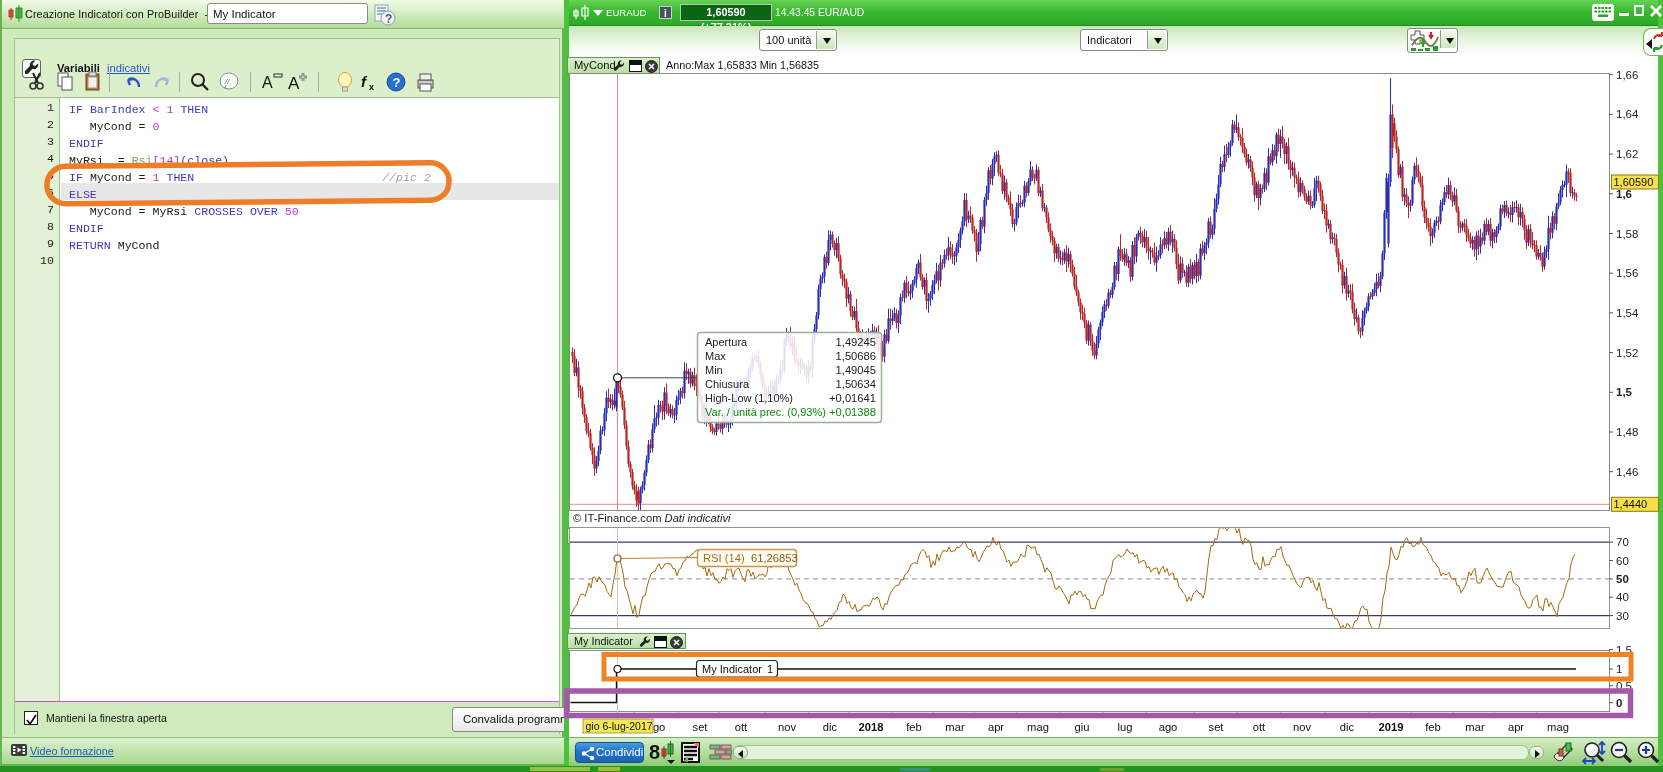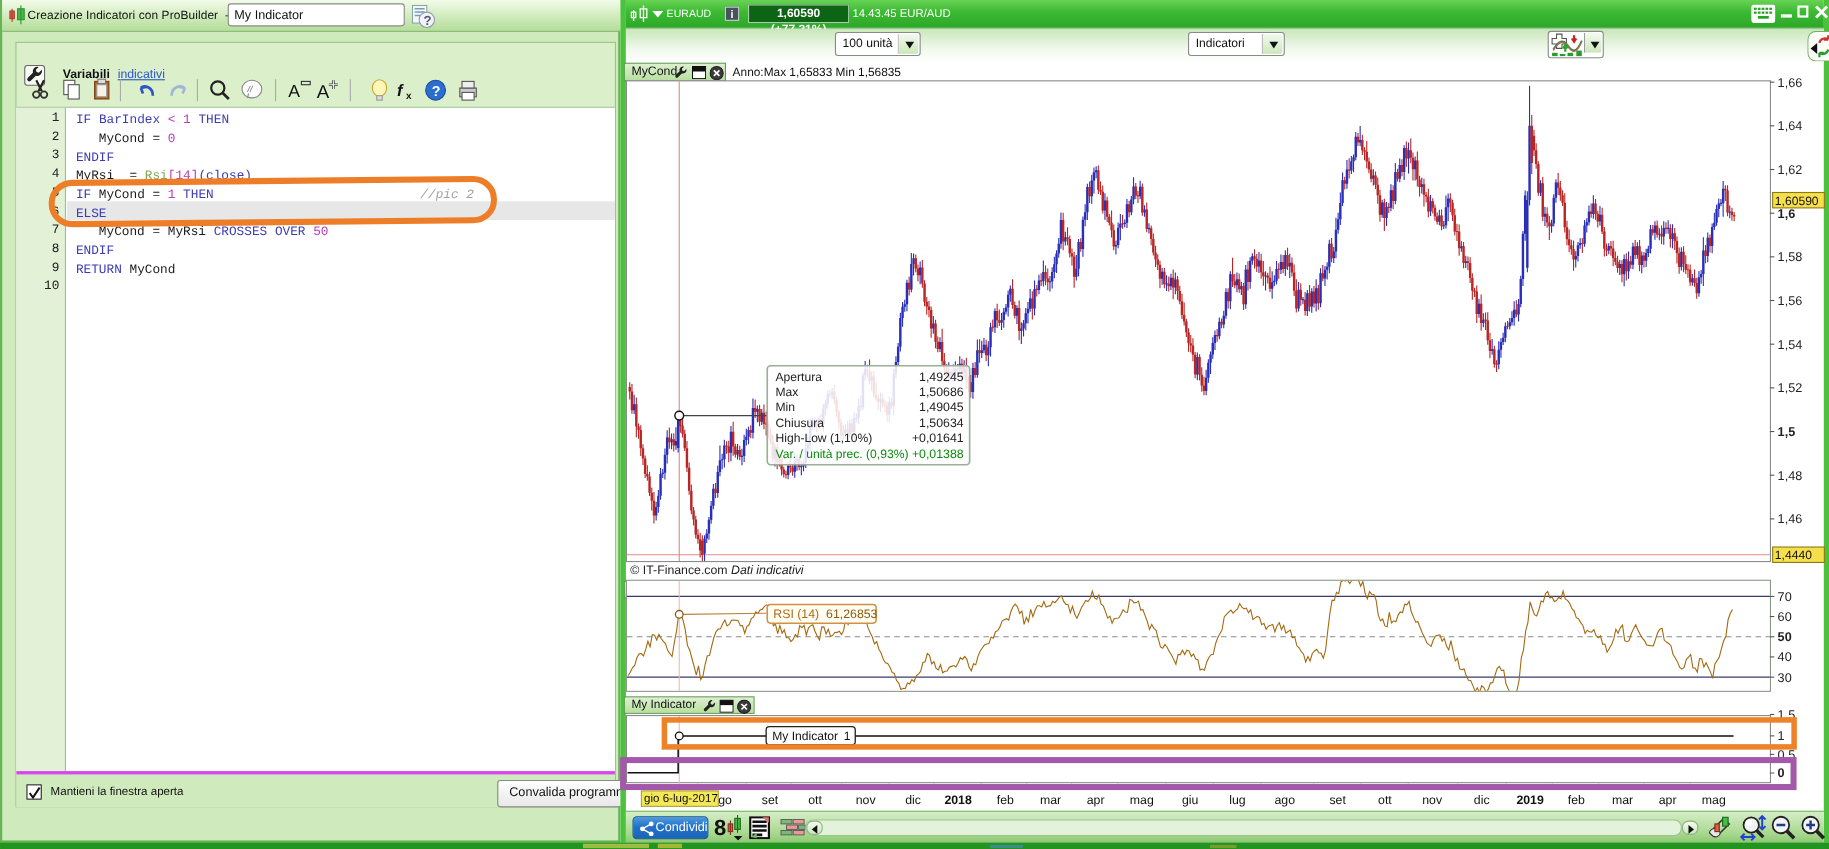--- a/index.html
+++ b/index.html
@@ -13,21 +13,21 @@
 #wrenchbox{left:7px;top:4px;width:19px;height:19px;background:#f8fbf4;border:1px solid #666;border-radius:3px}
 #vlabel{left:42px;top:7px;font-weight:bold;font-size:11.2px;color:#111}
 #vlink{left:92px;top:7px;font-size:11.2px;color:#2a56c6;text-decoration:underline}
 #toolrow{left:0;top:28px;width:544px;height:30px}
 #editor{left:0;top:58px;width:544px;height:604px;background:#fff;border-top:1px solid #9dc38b}
 #gutter{left:0;top:0;width:45px;height:603px;background:#e3f2d7;border-right:1px solid #9cc08c}
 .lnum{position:absolute;right:5px;font-size:11.6px;font-family:"Liberation Mono",monospace;color:#222;width:40px;text-align:right}
 #code{left:50px;top:0;width:488px;height:603px;font-family:"Liberation Mono",monospace;font-size:11.6px;line-height:17px;white-space:pre;color:#1a1a1a}
 #hl6{left:46px;top:85px;width:498px;height:17px;background:#e7e7e7}
 .k{color:#3b3bb4}.m{color:#bb3cbb}.g{color:#84a85c}.c{color:#a0a0a0;font-style:italic}
-#btmrow{left:0;top:662px;width:544px;height:33px;background:#cfeabc;border-top:3px solid #d946ef}
+#btmrow{left:0;top:662px;width:544px;height:33px;background:#cfeabc;border-top:1px solid #d946ef}
 #chk{left:9px;top:9px;width:14px;height:14px;background:#fff;border:1px solid #222}
 #chklbl{left:31px;top:10px;font-size:10.5px;color:#111}
 #convbtn{left:437px;top:5px;width:135px;height:25px;background:linear-gradient(#fefefe,#e8e8e8);border:1px solid #8a8a8a;border-radius:3px;font-size:11.5px;color:#111;text-align:center;line-height:23px}
 #lbottom{left:0;top:737px;width:562px;height:27px;background:linear-gradient(#ddf1cf,#a8d88f);border-top:1px solid #8fc07c}
 #vflink{left:28px;top:7px;font-size:10.8px;color:#2a56c6;text-decoration:underline}
 #rwin{left:564px;top:0;width:1099px;height:766px;background:#fff;border:5px solid #4cc13c;border-top:none;border-bottom:none}
 #rtitle{left:0;top:0;width:1089px;height:26px;background:linear-gradient(#68d255,#3bb932 45%,#2ca828);border-bottom:1px solid #1d8a1d}
 .wtxt{color:#fff;font-weight:normal;font-size:10.6px}
 #pricebox{left:111px;top:4px;width:92px;height:17px;background:#0d6414;border:1px solid #aaccaa;color:#fff;font-weight:bold;font-size:10.9px;text-align:center;line-height:15px}
 #rtool{left:0;top:26px;width:1089px;height:31px;background:linear-gradient(#c8e6b8,#f0f9ec 60%,#fff)}
@@ -143,20 +143,33 @@
         </div>
     <div class="abs" id="code"><div style="position:absolute;left:4px;top:3px"><span class="k">IF</span> <span class="k">BarIndex</span> <span class="m">&lt;</span> <span class="m">1</span> <span class="k">THEN</span></div><div style="position:absolute;left:4px;top:20px">   MyCond = <span class="m">0</span></div><div style="position:absolute;left:4px;top:37px"><span class="k">ENDIF</span></div><div style="position:absolute;left:4px;top:54px">MyRsi  = <span class="g">Rsi</span><span class="m">[14]</span><span class="k">(close)</span></div><div style="position:absolute;left:4px;top:71px"><span class="k">IF</span> MyCond = <span class="m">1</span> <span class="k">THEN</span>                           <span class="c">//pic 2</span></div><div style="position:absolute;left:4px;top:88px"><span class="k">ELSE</span></div><div style="position:absolute;left:4px;top:105px">   MyCond = MyRsi <span class="k">CROSSES OVER</span> <span class="m">50</span></div><div style="position:absolute;left:4px;top:122px"><span class="k">ENDIF</span></div><div style="position:absolute;left:4px;top:139px"><span class="k">RETURN</span> MyCond</div><div style="position:absolute;left:4px;top:156px"></div></div>
   </div>
   <div class="abs" id="btmrow">
     <div class="abs" id="chk"><svg width="13" height="13">
             <path d="M2 7 l3 4 l6 -9" stroke="#111" stroke-width="1.8" fill="none"></path>
           </svg></div>
     <div class="abs" id="chklbl">Mantieni la finestra aperta</div>
     <div class="abs" id="convbtn">Convalida programma</div>
   </div>
+ </div>
+ <div class="abs" id="lbottom">
+   <svg class="abs" style="left:9px;top:5px" width="17" height="15">
+        <rect x="0" y="1" width="16" height="12" rx="2" fill="#3a3a3a"></rect>
+        <rect x="2" y="3" width="2.4" height="2" fill="#fff"></rect>
+        <rect x="2" y="6" width="2.4" height="2" fill="#fff"></rect>
+        <rect x="2" y="9" width="2.4" height="2" fill="#fff"></rect>
+        <rect x="11.6" y="3" width="2.4" height="2" fill="#fff"></rect>
+        <rect x="11.6" y="6" width="2.4" height="2" fill="#fff"></rect>
+        <rect x="11.6" y="9" width="2.4" height="2" fill="#fff"></rect>
+        <path d="M6.5 4.5 l4 2.5 l-4 2.5 z" fill="#fff"></path>
+      </svg>
+   <div class="abs" id="vflink">Video formazione</div>
  </div>
 </div>
 
 <div class="abs" id="rwin">
  <div class="abs" id="rtitle">
   <svg class="abs" style="left:3px;top:4px" width="20" height="18">
         <path d="M4 5 v10 M2 7 h4 v5 h-4 z" stroke="#fff" fill="none" stroke-width="1.2"></path>
         <path d="M13 1 v15 M10 4 h6 v8 h-6 z" stroke="#fff" fill="none" stroke-width="1.2"></path>
       </svg>
   <div class="abs" style="left:24px;top:10px;width:0;height:0;border-left:5px solid transparent;border-right:5px solid transparent;border-top:6px solid #fff"></div>

